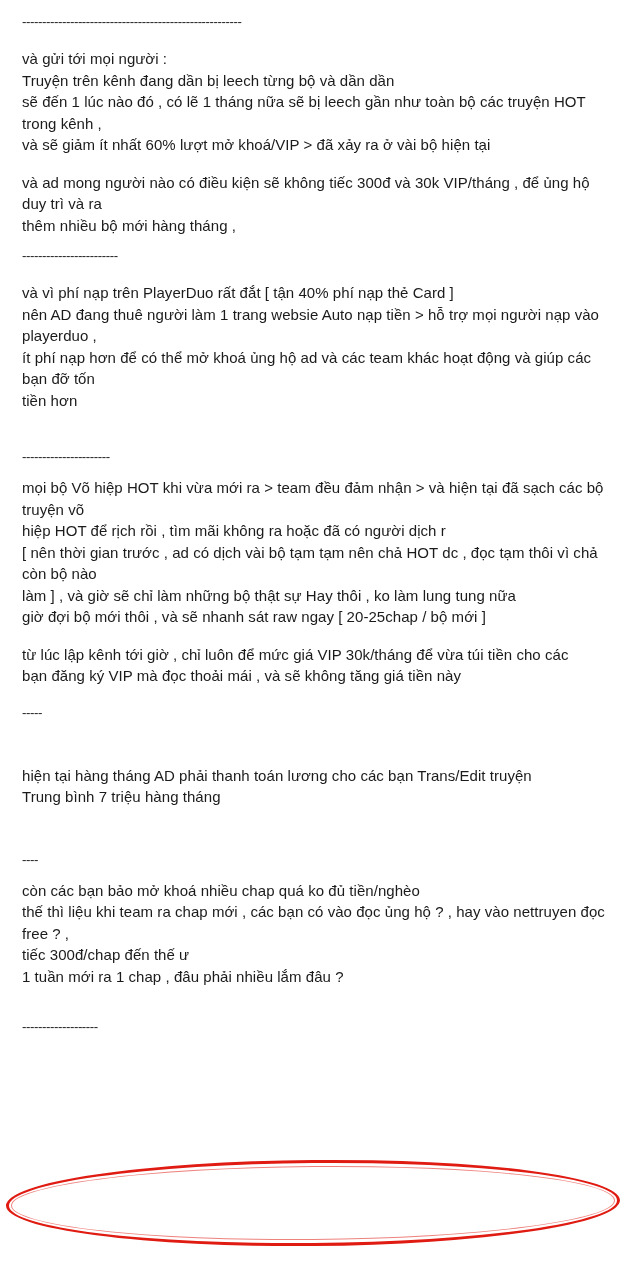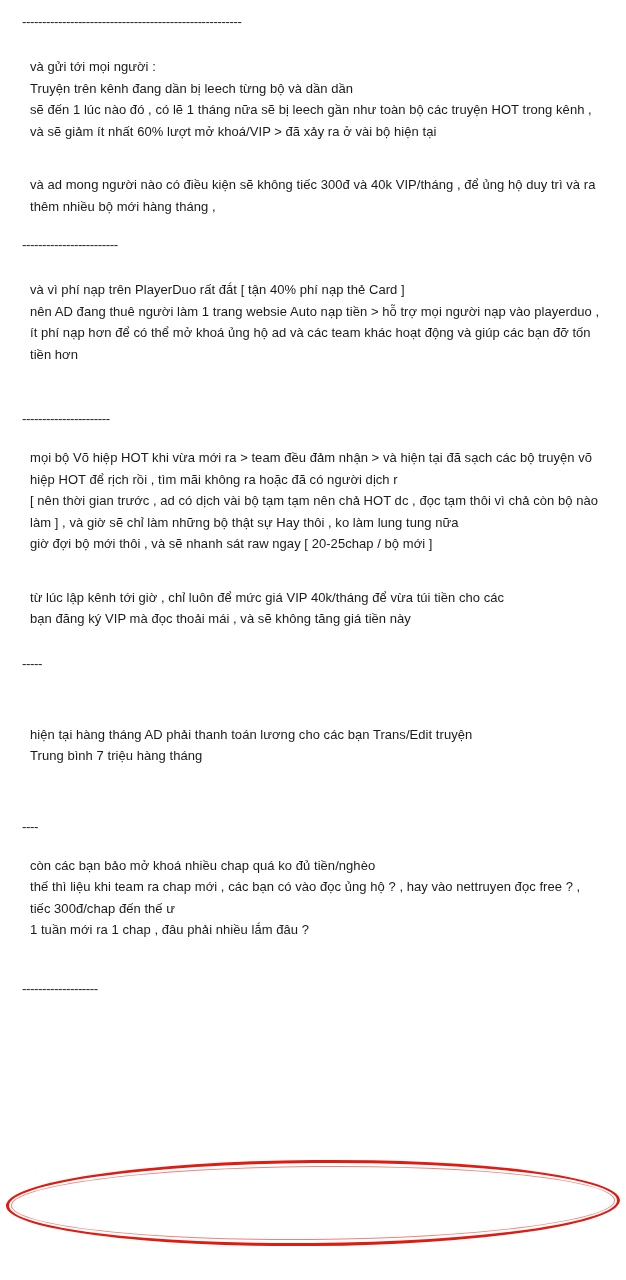--- a/index.html
+++ b/index.html
@@ -15,23 +15,23 @@
     position: relative;
     overflow: hidden;
   }
   #doc {
     position: relative;
     width: 626px;
     padding: 12px 18px 0 22px;
     box-sizing: border-box;
   }
   .para {
-    font-size: 13px;
+    font-size: 15px;
     line-height: 21.5px;
-    margin: 8px;
+    margin: 0;
     letter-spacing: 0.05px;
     white-space: pre-wrap;
     word-break: break-word;
   }
   .gap-sm { height: 10px; }
   .gap-md { height: 16px; }
   .gap-lg { height: 20px; }
   .rule {
     font-size: 13.2px;
     line-height: 20px;
@@ -72,21 +72,21 @@
 
   <div class="rule">-------------------------------------------------------</div>
   <div class="gap-md"></div>
 
   <p class="para">và gửi tới mọi người :
 Truyện trên kênh đang dần bị leech từng bộ và dần dần
 sẽ đến 1 lúc nào đó , có lẽ 1 tháng nữa sẽ bị leech gần như toàn bộ các truyện HOT trong kênh ,
 và sẽ giảm ít nhất 60% lượt mở khoá/VIP &gt; đã xảy ra ở vài bộ hiện tại</p>
   <div class="gap-md"></div>
 
-  <p class="para">và ad mong người nào có điều kiện sẽ không tiếc 300đ và 40k VIP/tháng , để ủng hộ duy trì và ra
+  <p class="para">và ad mong người nào có điều kiện sẽ không tiếc 300đ và 30k VIP/tháng , để ủng hộ duy trì và ra
 thêm nhiều bộ mới hàng tháng ,</p>
   <div class="gap-sm"></div>
   <div class="rule">------------------------</div>
   <div class="gap-md"></div>
 
   <p class="para">và vì phí nạp trên PlayerDuo rất đắt [ tận 40% phí nạp thẻ Card ]
 nên AD đang thuê người làm 1 trang websie Auto nạp tiền &gt; hỗ trợ mọi người nạp vào playerduo ,
 ít phí nạp hơn để có thể mở khoá ủng hộ ad và các team khác hoạt động và giúp các bạn đỡ tốn
 tiền hơn</p>
   <div class="gap-md"></div>
@@ -95,21 +95,21 @@
   <div class="rule">----------------------</div>
   <div class="gap-sm"></div>
 
   <p class="para">mọi bộ Võ hiệp HOT khi vừa mới ra &gt; team đều đảm nhận &gt; và hiện tại đã sạch các bộ truyện võ
 hiệp HOT để rịch rồi , tìm mãi không ra hoặc đã có người dịch r
 [ nên thời gian trước , ad có dịch vài bộ tạm tạm nên chả HOT dc , đọc tạm thôi vì chả còn bộ nào
 làm ] , và giờ sẽ chỉ làm những bộ thật sự Hay thôi , ko làm lung tung nữa
 giờ đợi bộ mới thôi , và sẽ nhanh sát raw ngay [ 20-25chap / bộ mới ]</p>
   <div class="gap-md"></div>
 
-  <p class="para">từ lúc lập kênh tới giờ , chỉ luôn để mức giá VIP 40k/tháng để vừa túi tiền cho các
+  <p class="para">từ lúc lập kênh tới giờ , chỉ luôn để mức giá VIP 30k/tháng để vừa túi tiền cho các
 bạn đăng ký VIP mà đọc thoải mái , và sẽ không tăng giá tiền này</p>
   <div class="gap-md"></div>
   <div class="rule">-----</div>
   <div class="gap-sm"></div>
 
   <div class="gap-md"></div>
 
   <div class="gap-md"></div>
 
   <p class="para">hiện tại hàng tháng AD phải thanh toán lương cho các bạn Trans/Edit truyện

